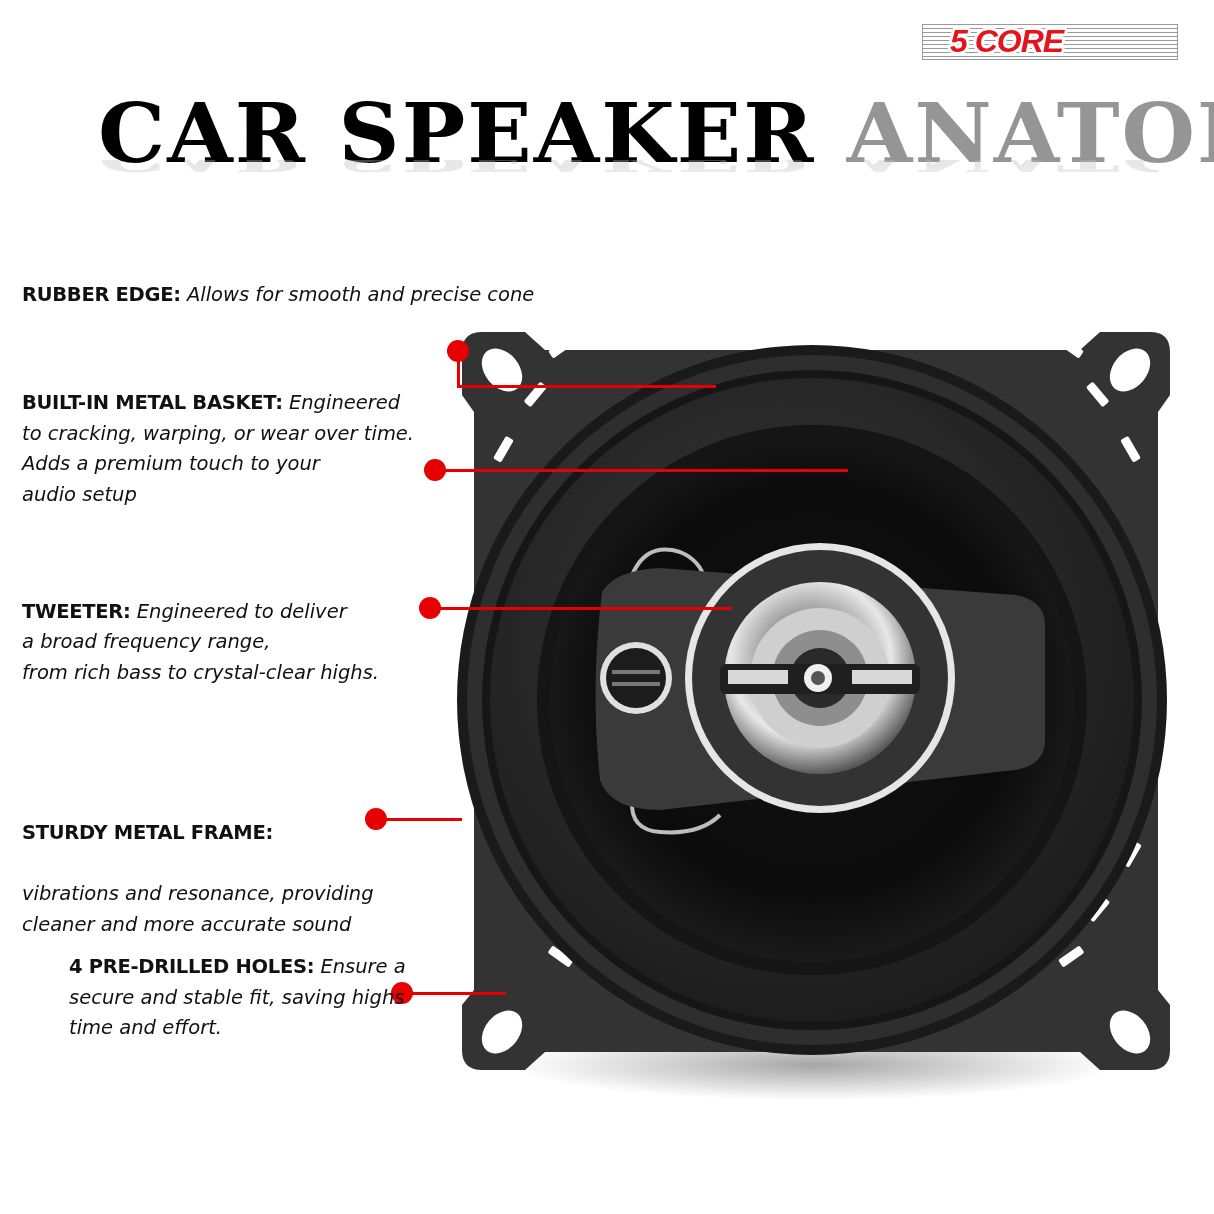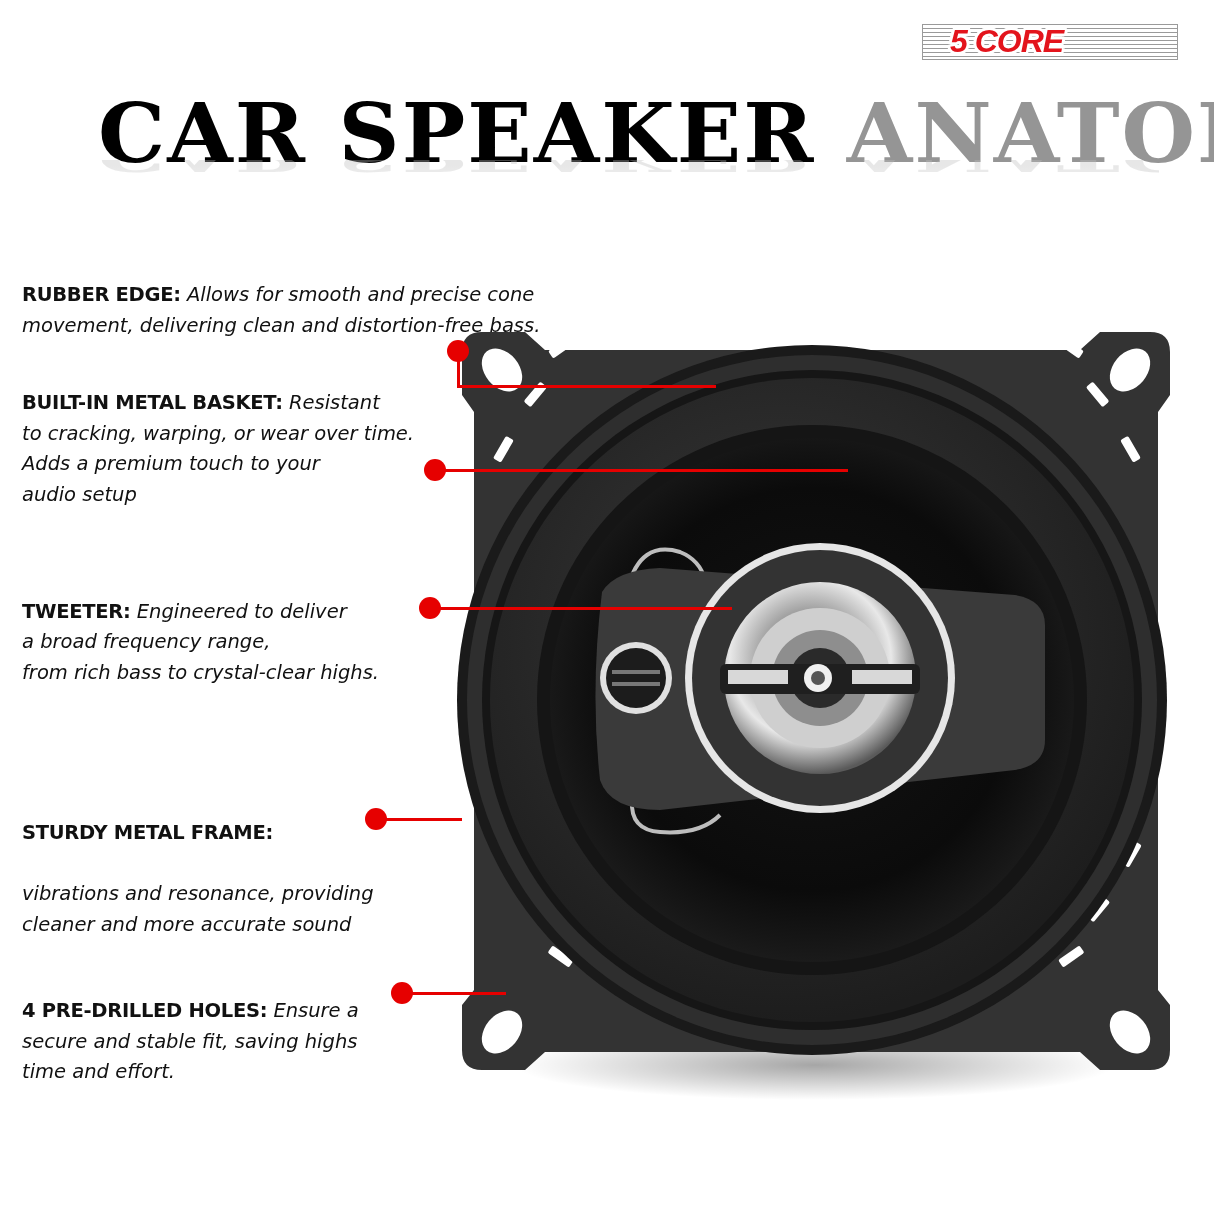--- a/index.html
+++ b/index.html
@@ -21,21 +21,21 @@
     transform:scaleX(1.03) scaleY(-0.45);transform-origin:left top;opacity:.35;color:#bdbdbd;}
   .fade{position:absolute;left:90px;top:165px;width:1050px;height:45px;background:linear-gradient(to bottom,rgba(255,255,255,0),#fff);}
 
   .callout{position:absolute;left:22px;color:#111;font-family:"DejaVu Sans","Liberation Sans",sans-serif;font-size:19.5px;line-height:30.5px;}
   .callout b{font-weight:bold;font-style:normal;letter-spacing:-0.3px;}
   .callout i{font-style:oblique;font-weight:normal;}
   .c1{top:280px;width:600px;}
   .c2{top:388px;width:460px;}
   .c3{top:566px;width:430px;}
   .c4{top:798px;width:430px;margin-top:20px;}
-  .c5{top:996px;width:400px;}
+  .c5{top:952px;width:400px;margin-left:47px;}
 
   .speaker-wrap{position:absolute;left:450px;top:318px;width:740px;height:790px;}
   .dot{position:absolute;width:22px;height:22px;border-radius:50%;background:#e60000;}
   .line{position:absolute;background:#e60000;}
 </style>
 </head>
 <body>
 
 <div class="logo">
   <div class="logo-box"></div>
@@ -146,26 +146,25 @@
 
 <div class="line" style="left:376px;top:818px;width:86px;height:3px;"></div>
 <div class="dot" style="left:365px;top:808px;"></div>
 
 <div class="line" style="left:402px;top:992px;width:104px;height:3px;"></div>
 <div class="dot" style="left:391px;top:982px;"></div>
 
 <div class="callout c1">
   <b>RUBBER EDGE:</b>
   <i>Allows for smooth and precise cone</i><br>
-  <i>movement, delivering clean and distortion-free bass.</i>
 </div>
 
 <div class="callout c2">
   <b>BUILT-IN METAL BASKET:</b>
-  <i>Resistant</i><br>
+  <i>Engineered</i><br>
   <i>to cracking, warping, or wear over time.</i><br>
   <i>Adds a premium touch to your</i><br>
   <i>audio setup</i>
 </div>
 
 <div class="callout c3">
   <br>
   <b>TWEETER:</b>
   <i>Engineered to deliver</i><br>
   <i>a broad frequency range,</i><br>

